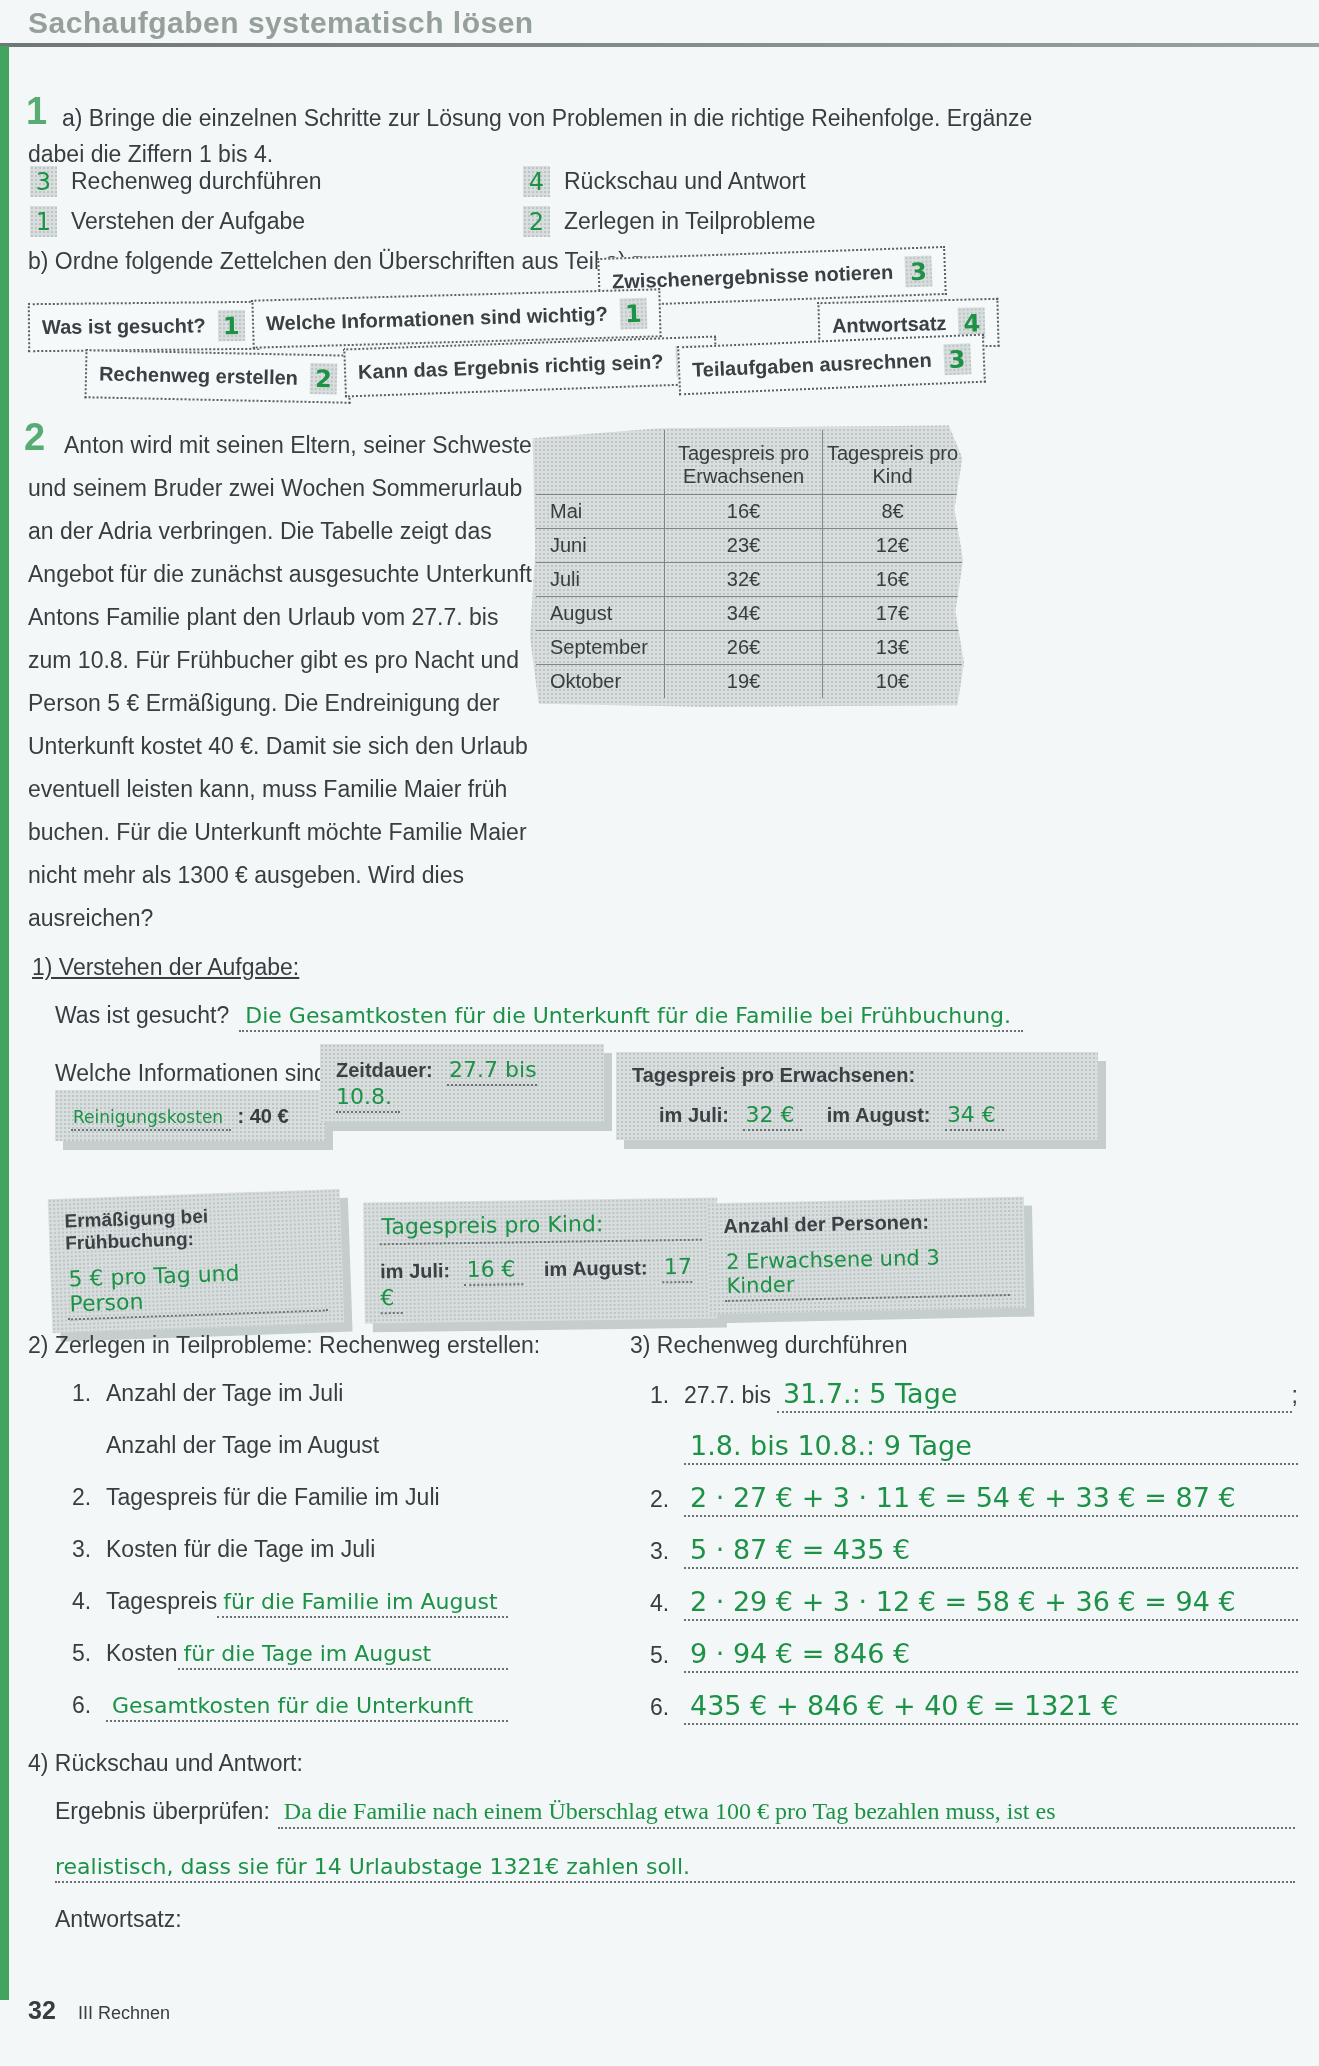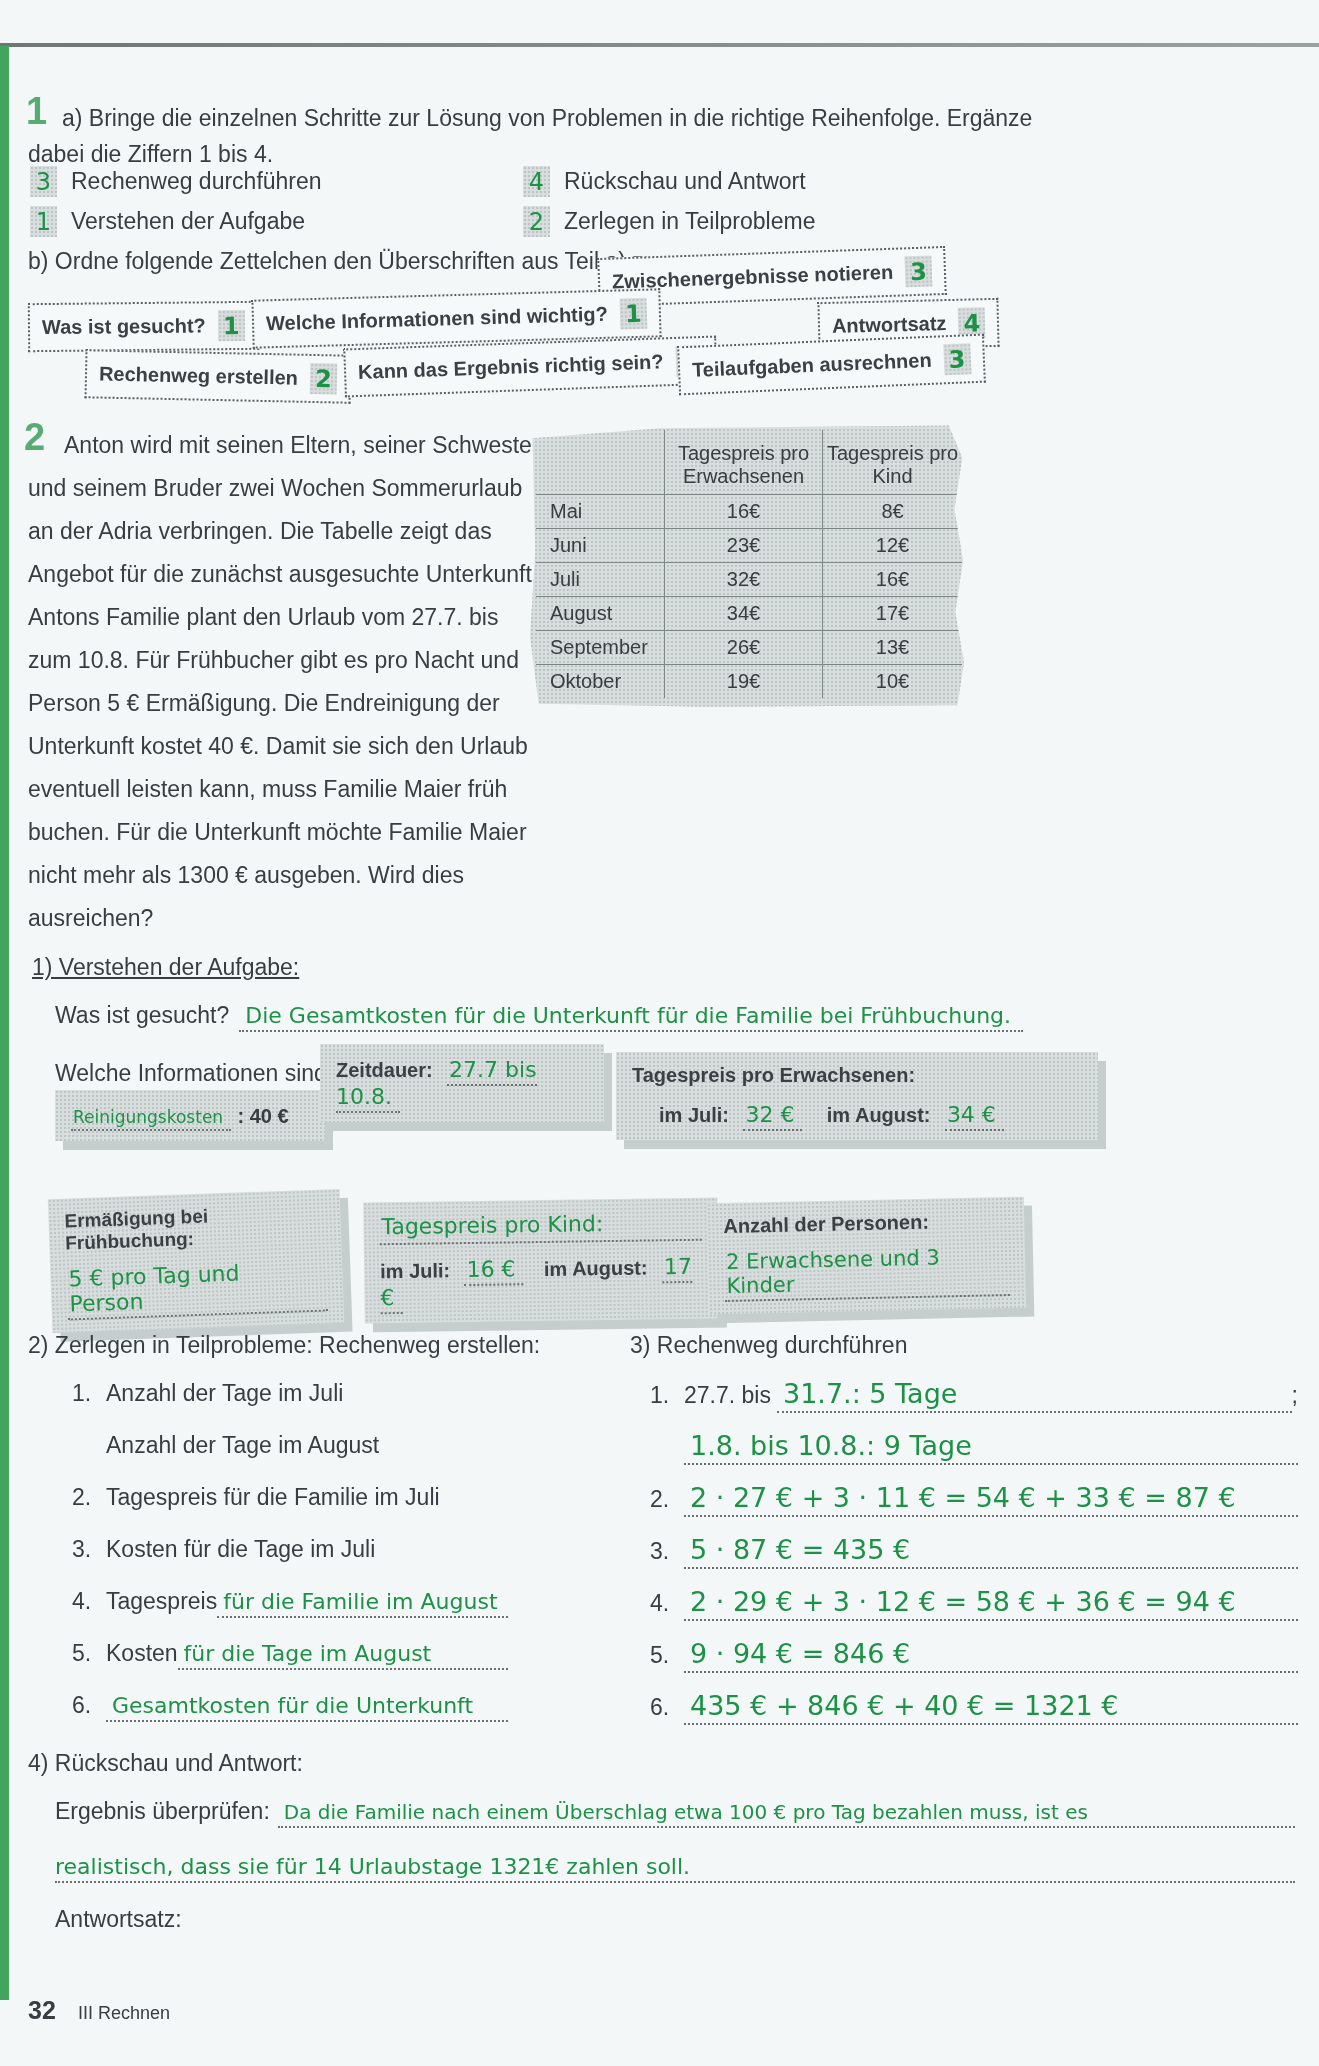--- a/index.html
+++ b/index.html
@@ -54,20 +54,21 @@
   .vleft { border-left:1.5px solid #7f8686; }
   .pc.last { border-bottom:none; }
   .footer-num { font-size:25px; font-weight:bold; }
   .footer-ch { font-size:18px; }
 </style>
 </head>
 <body>
 
 <div class="page">
 
+  <div class="abs header-title">Sachaufgaben systematisch lösen</div>
   <div class="abs header-rule"></div>
   <div class="abs accent-bar"></div>
 
   <div class="abs tasknum" style="left:26px; top:92px;">1</div>
   <div class="abs" style="left:28px; top:100px; width:1060px; line-height:36px; text-indent:34px;">a) Bringe die einzelnen Schritte zur Lösung von Problemen in die richtige Reihenfolge. Ergänze dabei die Ziffern 1 bis 4.</div>
 
   <div class="abs step" style="left:30px; top:166px;">
     <span class="ansbox halftone">3</span>
     <span>Rechenweg durchführen</span>
   </div>
@@ -261,21 +262,21 @@
   </div>
   <div class="frow" style="left:650px; top:1690px; width:648px;">
     <span class="num">6.</span>
     <span class="uline hw mathhw">435 € + 846 € + 40 € = 1321 €</span>
   </div>
 
   <div class="abs" style="left:28px; top:1750px;">4) Rückschau und Antwort:</div>
 
   <div class="frow" style="left:55px; top:1798px; width:1240px;">
     <span style="margin-right:8px; white-space:nowrap;">Ergebnis überprüfen:</span>
-    <span class="uline hw" style="font-size:20px;">Da die Familie nach einem Überschlag etwa 100 € pro Tag bezahlen muss, ist es</span>
+    <span class="uline hw" style="font-size:24px;font-family:Liberation Serif, serif;">Da die Familie nach einem Überschlag etwa 100 € pro Tag bezahlen muss, ist es</span>
   </div>
   <div class="frow" style="left:55px; top:1854px; width:1240px;">
     <span class="uline hw" style="font-size:22px; padding-left:0;">realistisch, dass sie für 14 Urlaubstage 1321€ zahlen soll.</span>
   </div>
   <div class="frow" style="left:55px; top:1906px; width:1240px;">
     <span style="margin-right:8px; white-space:nowrap;">Antwortsatz:</span>
   </div>
 
   <div class="abs footer-num" style="left:28px; top:1996px;">32</div>
   <div class="abs footer-ch" style="left:78px; top:2003px;">III Rechnen</div>

